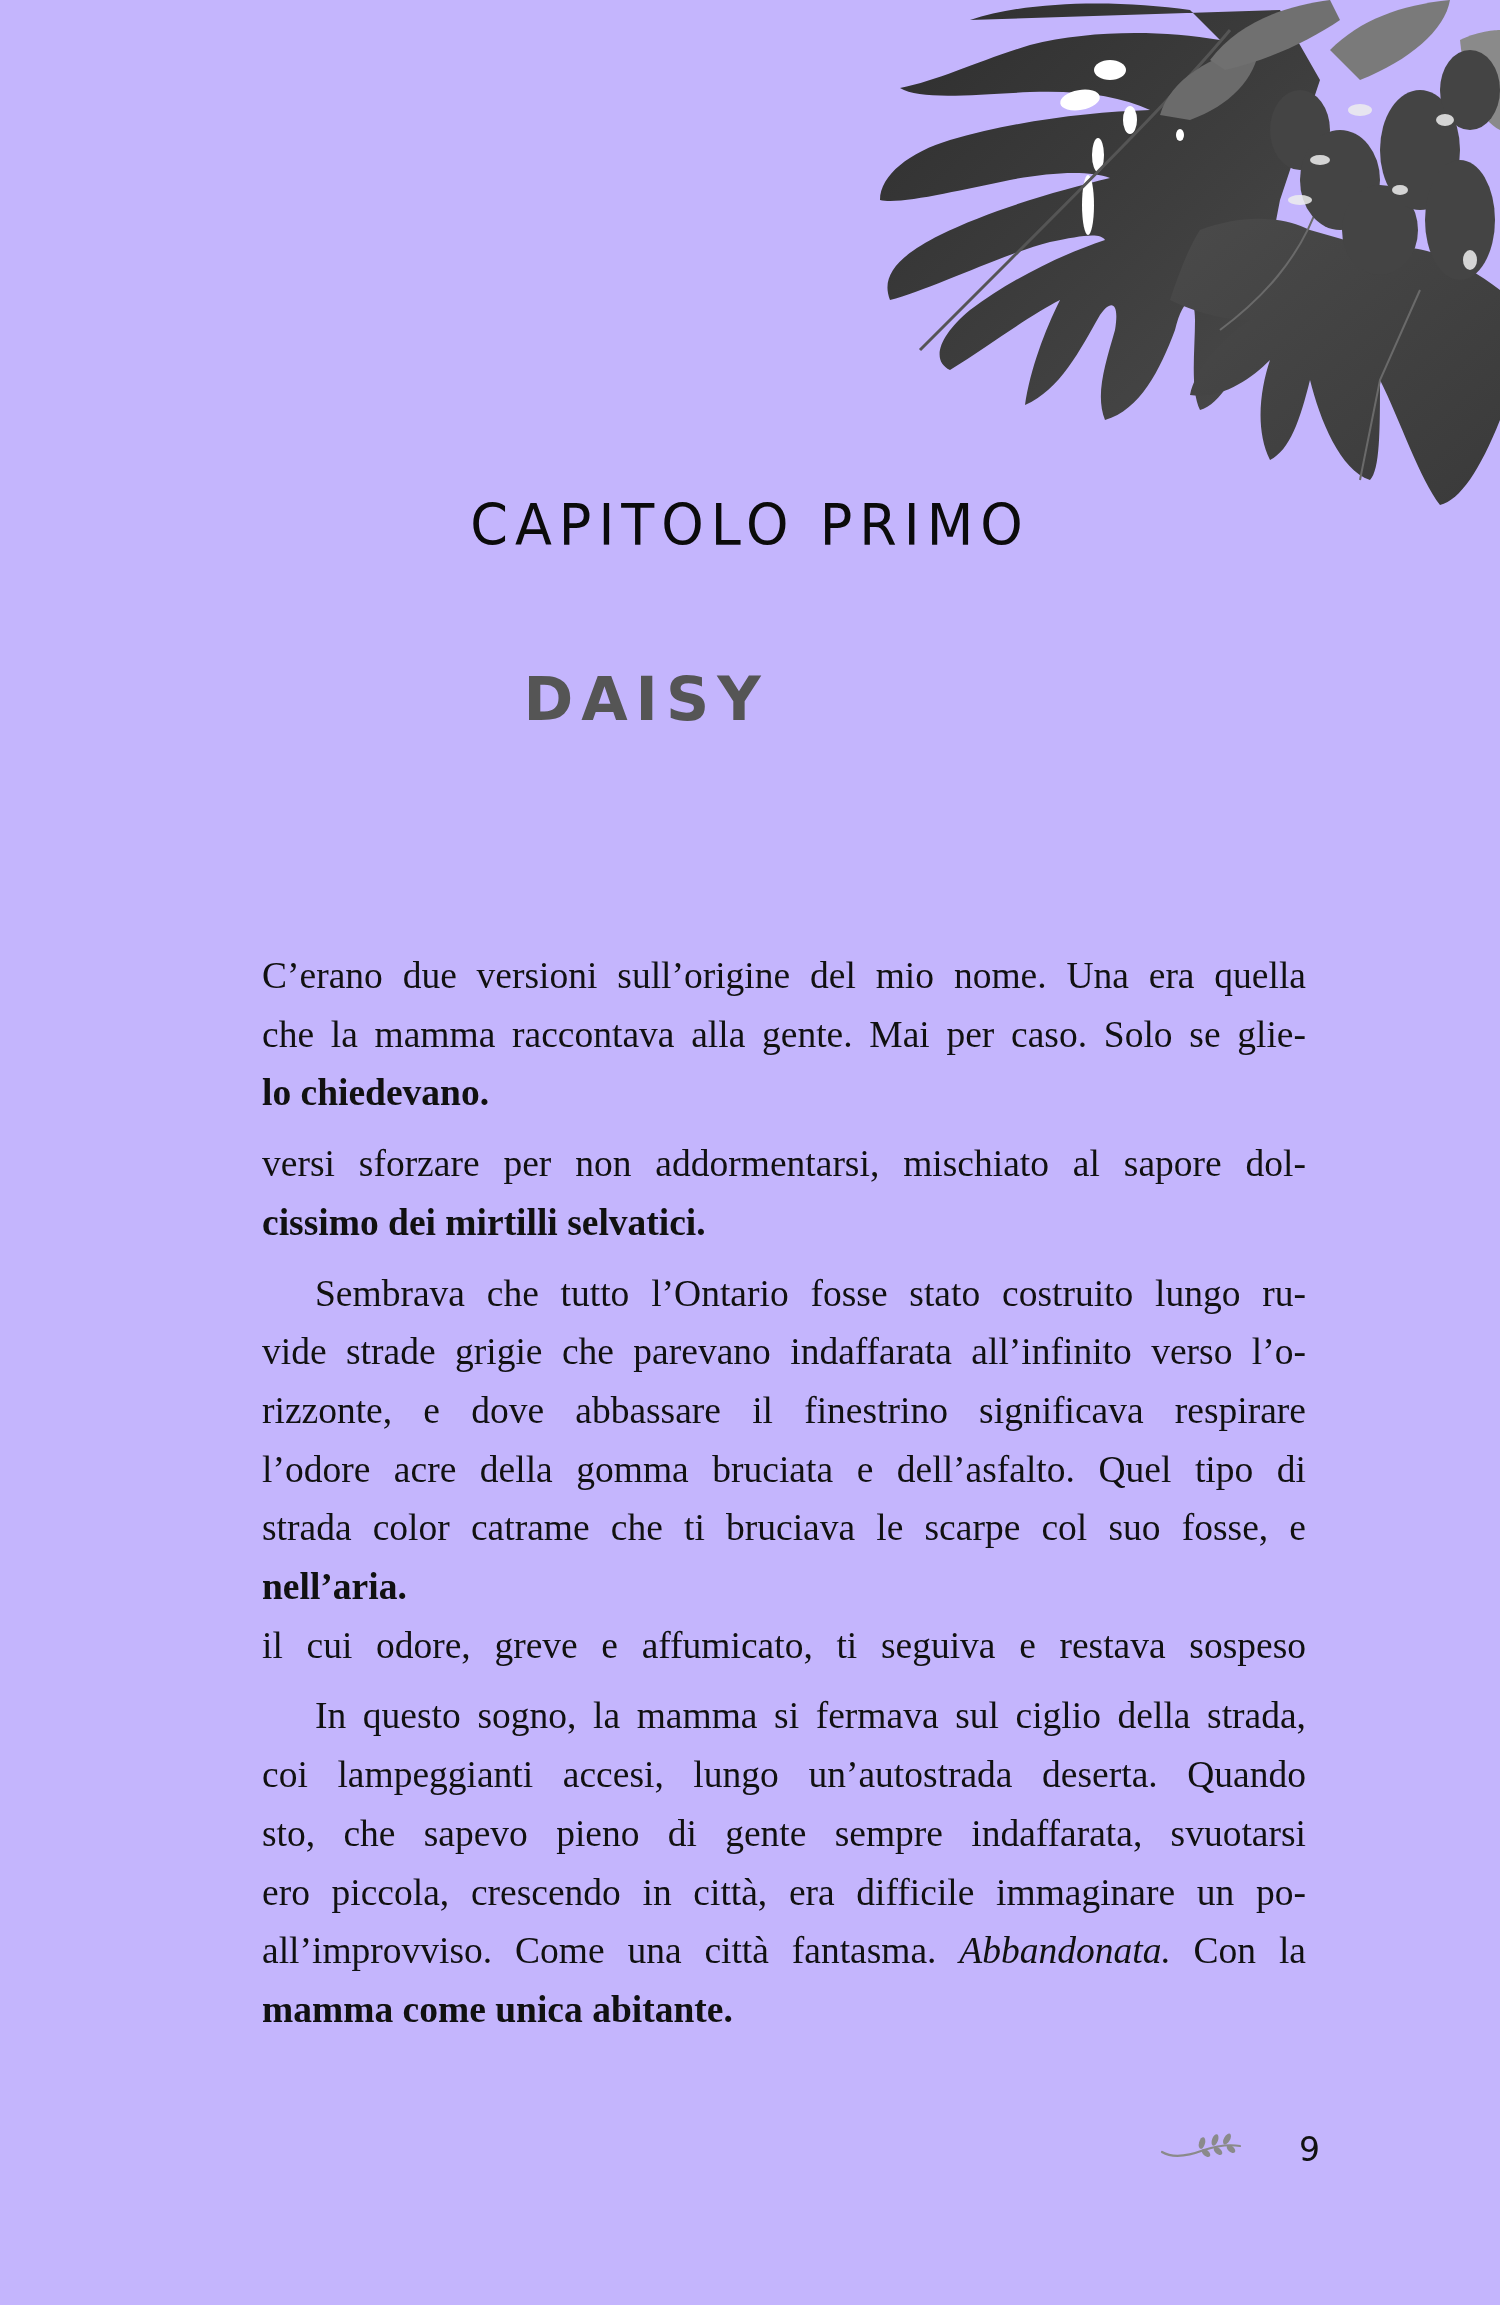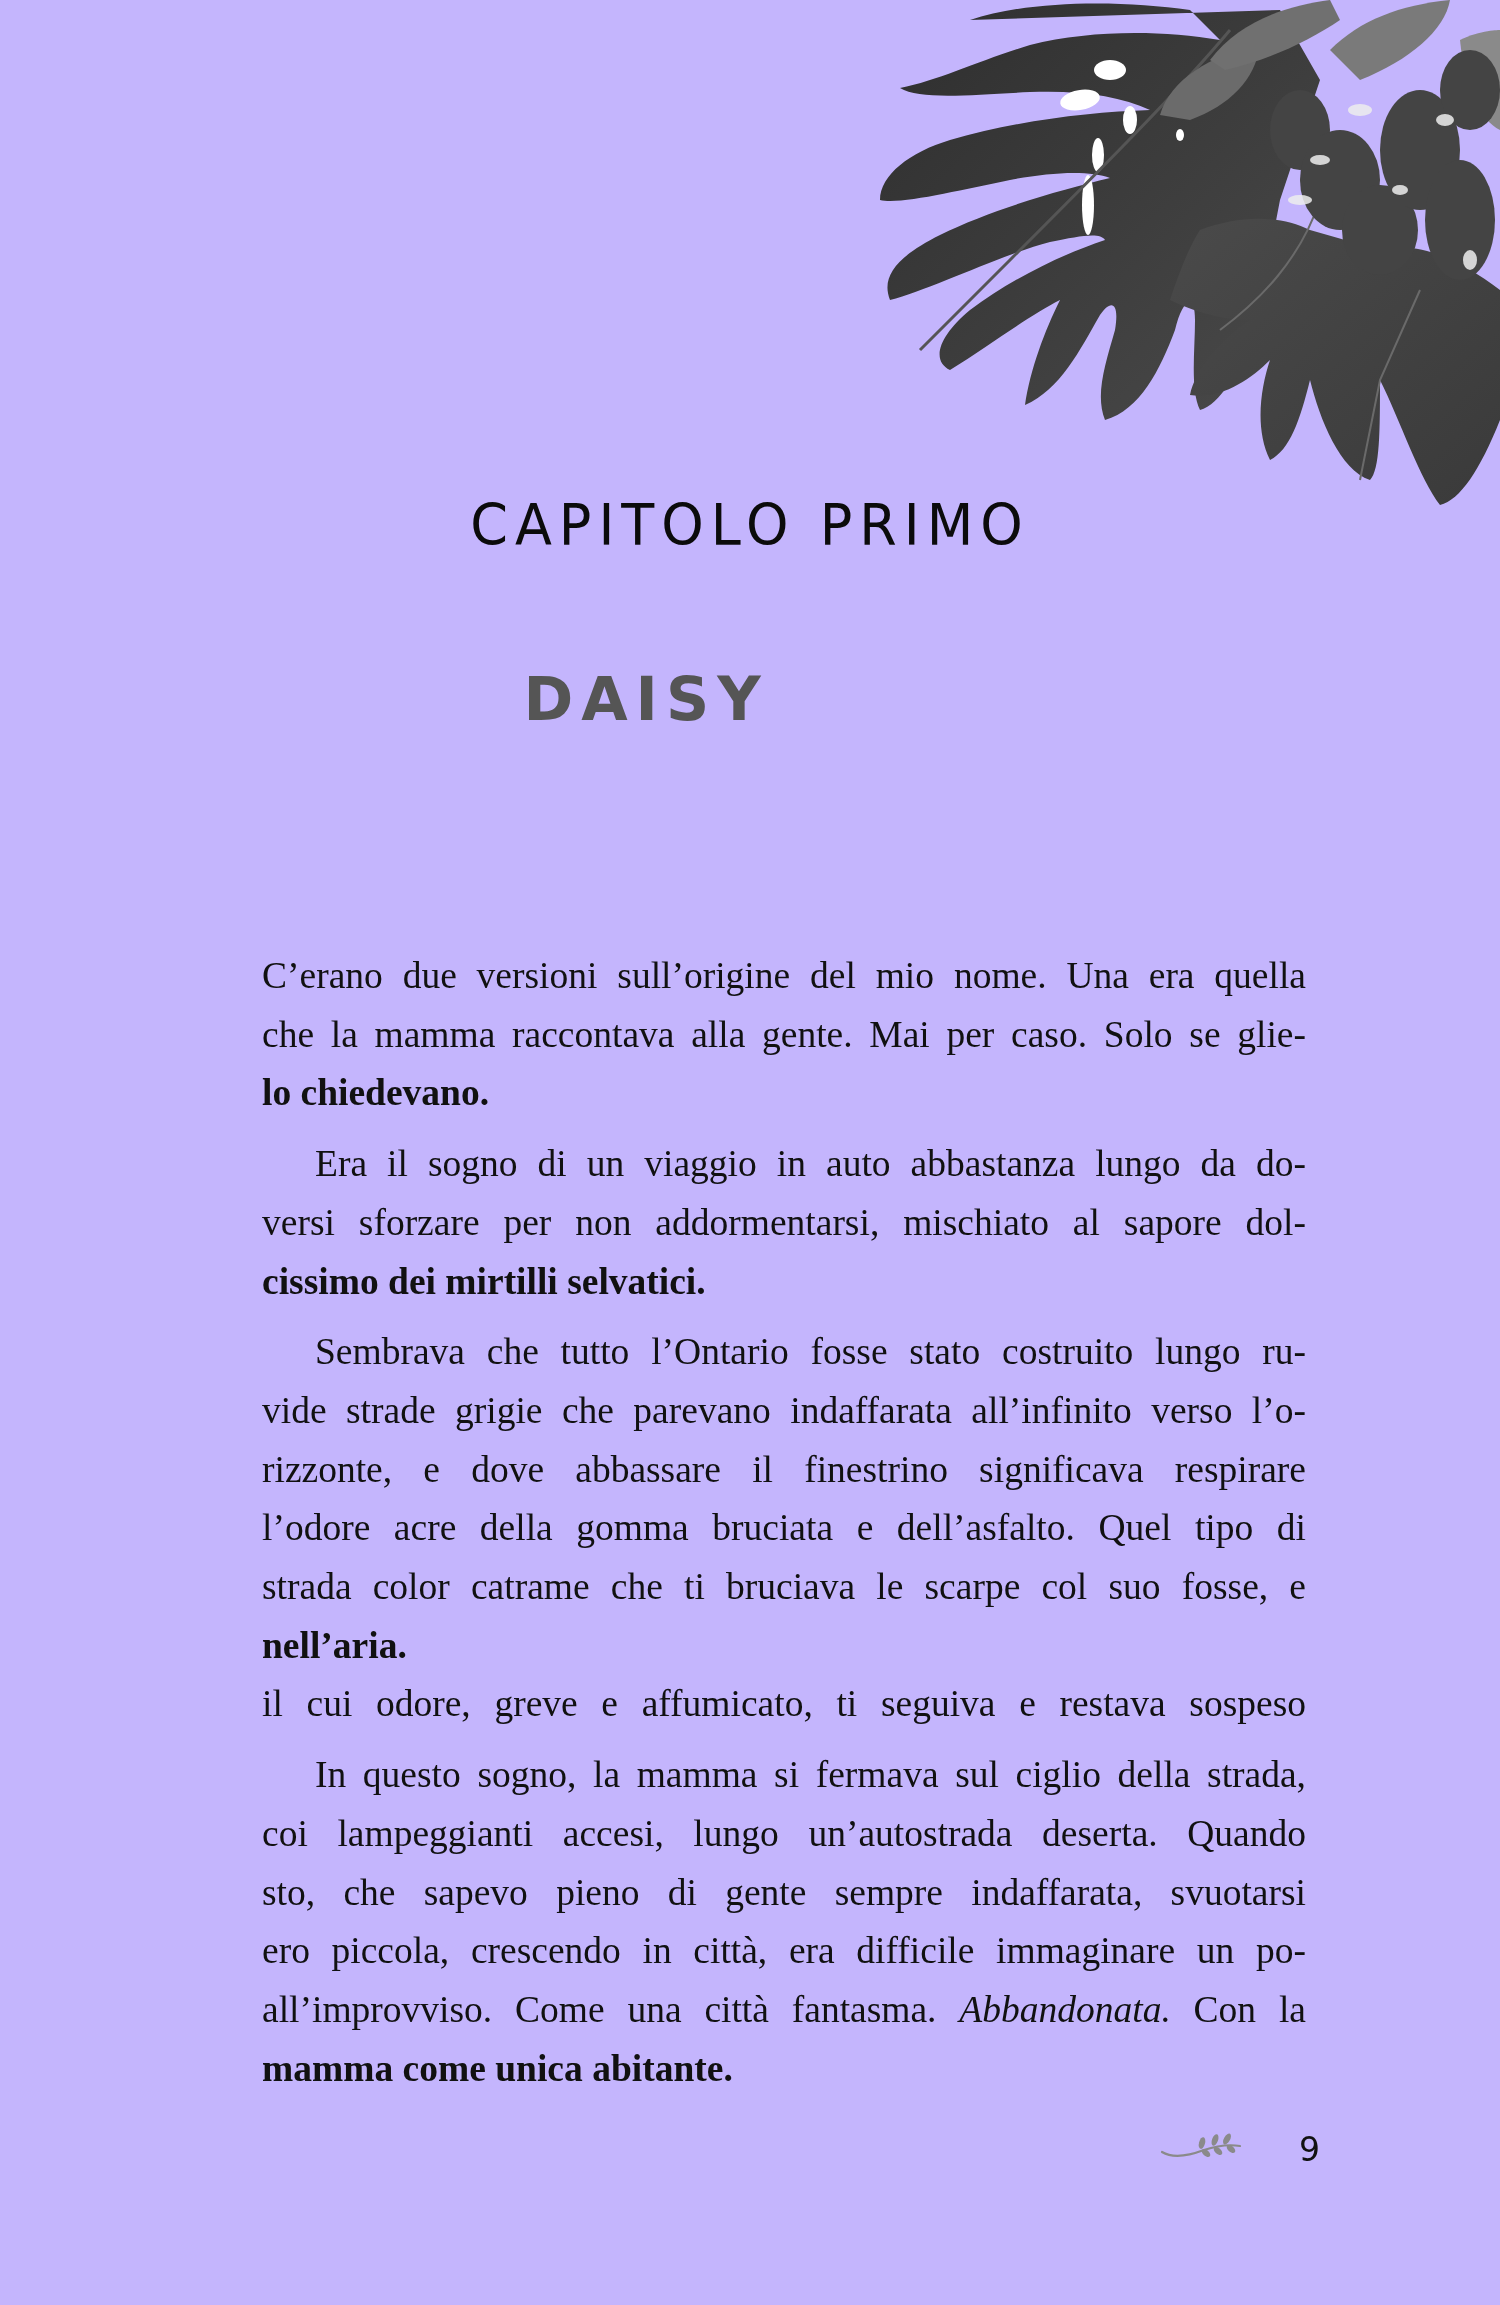--- a/index.html
+++ b/index.html
@@ -113,21 +113,20 @@
   <h1 class="chapter-label">CAPITOLO PRIMO</h1>
   <h2 class="chapter-title">DAISY</h2>
 
   <div class="body-text">
     <p>
       <span class="line">C’erano due versioni sull’origine del mio nome. Una era quella</span>
       <span class="line">che la mamma raccontava alla gente. Mai per caso. Solo se glie-</span>
       <span class="line last">lo chiedevano.</span>
     </p>
     <p>
-      <span class="line" style="padding-left:53px">Era il sogno di un viaggio in auto abbastanza lungo da do-</span>
       <span class="line">versi sforzare per non addormentarsi, mischiato al sapore dol-</span>
       <span class="line last">cissimo dei mirtilli selvatici.</span>
     </p>
     <p>
       <span class="line" style="padding-left:53px">Sembrava che tutto l’Ontario fosse stato costruito lungo ru-</span>
       <span class="line">vide strade grigie che parevano indaffarata all’infinito verso l’o-</span>
       <span class="line">rizzonte, e dove abbassare il finestrino significava respirare</span>
       <span class="line">l’odore acre della gomma bruciata e dell’asfalto. Quel tipo di</span>
       <span class="line">strada color catrame che ti bruciava le scarpe col suo fosse, e</span>
       <span class="line last">nell’aria.</span>

